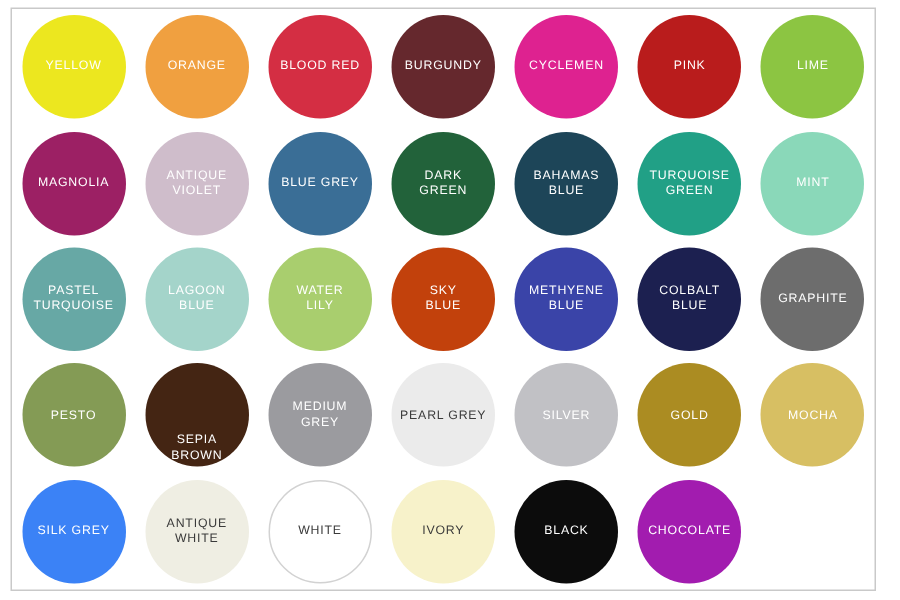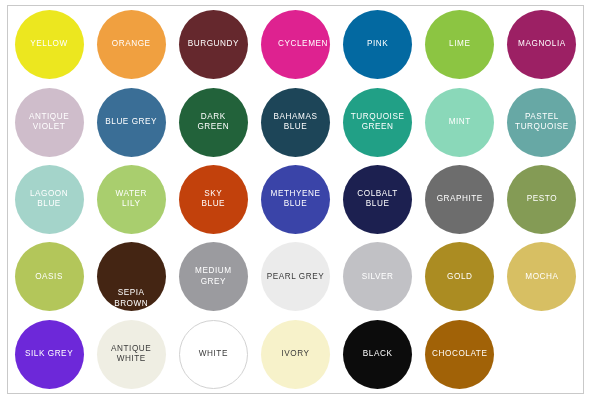--- a/index.html
+++ b/index.html
@@ -94,31 +94,36 @@
           <div class="swatch-circle" style="background: rgb(236, 231, 31);">
             <span class="swatch-label">YELLOW</span>
           </div>
         </div>
         <div class="swatch-cell">
           <div class="swatch-circle" style="background: rgb(240, 160, 64);">
             <span class="swatch-label">ORANGE</span>
           </div>
         </div>
         <div class="swatch-cell">
+          <div class="swatch-circle" style="background: rgb(212, 46, 67);">
+            <span class="swatch-label">BLOOD RED</span>
+          </div>
+        </div>
+        <div class="swatch-cell">
           <div class="swatch-circle" style="background: rgb(101, 40, 45);">
             <span class="swatch-label">BURGUNDY</span>
           </div>
         </div>
         <div class="swatch-cell">
-          <div class="swatch-circle" style="background: rgb(222, 34, 144); justify-content: flex-end;">
+          <div class="swatch-circle" style="background: rgb(222, 34, 144);">
             <span class="swatch-label">CYCLEMEN</span>
           </div>
         </div>
         <div class="swatch-cell">
-          <div class="swatch-circle" style="background: #0369a1;">
+          <div class="swatch-circle" style="background: #b91c1c;">
             <span class="swatch-label">PINK</span>
           </div>
         </div>
         <div class="swatch-cell">
           <div class="swatch-circle" style="background: rgb(140, 197, 66);">
             <span class="swatch-label">LIME</span>
           </div>
         </div>
         <div class="swatch-cell">
           <div class="swatch-circle" style="background: rgb(156, 32, 100);">
@@ -199,25 +204,20 @@
           <div class="swatch-circle" style="background: rgb(109, 109, 109); align-items: center;">
             <span class="swatch-label">GRAPHITE</span>
           </div>
         </div>
         <div class="swatch-cell">
           <div class="swatch-circle" style="background: rgb(132, 155, 85);">
             <span class="swatch-label">PESTO</span>
           </div>
         </div>
         <div class="swatch-cell">
-          <div class="swatch-circle" style="background: rgb(179, 198, 90);">
-            <span class="swatch-label">OASIS</span>
-          </div>
-        </div>
-        <div class="swatch-cell">
           <div class="swatch-circle" style="background: rgb(68, 37, 19); align-items: flex-end;">
             <span class="swatch-label">SEPIA
 BROWN</span>
           </div>
         </div>
         <div class="swatch-cell">
           <div class="swatch-circle" style="background: rgb(155, 155, 159);">
             <span class="swatch-label">MEDIUM
 GREY</span>
           </div>
@@ -236,21 +236,21 @@
           <div class="swatch-circle" style="background: rgb(171, 140, 34);">
             <span class="swatch-label">GOLD</span>
           </div>
         </div>
         <div class="swatch-cell">
           <div class="swatch-circle" style="background: rgb(215, 191, 99);">
             <span class="swatch-label">MOCHA</span>
           </div>
         </div>
         <div class="swatch-cell">
-          <div class="swatch-circle" style="background: #6d28d9;">
+          <div class="swatch-circle" style="background: #3b82f6;">
             <span class="swatch-label">SILK GREY</span>
           </div>
         </div>
         <div class="swatch-cell">
           <div class="swatch-circle dark-text" style="background: rgb(239, 238, 227); color: rgb(58, 58, 58);">
             <span class="swatch-label">ANTIQUE
 WHITE</span>
           </div>
         </div>
         <div class="swatch-cell">
@@ -262,19 +262,19 @@
           <div class="swatch-circle dark-text" style="background: rgb(247, 242, 202); color: rgb(58, 58, 58);">
             <span class="swatch-label">IVORY</span>
           </div>
         </div>
         <div class="swatch-cell">
           <div class="swatch-circle" style="background: rgb(12, 12, 12);">
             <span class="swatch-label">BLACK</span>
           </div>
         </div>
         <div class="swatch-cell">
-          <div class="swatch-circle" style="background: #a16207;">
+          <div class="swatch-circle" style="background: #a21caf;">
             <span class="swatch-label">CHOCOLATE</span>
           </div>
         </div>
       </div>
   </div>
 </div>
 
 </body></html>

